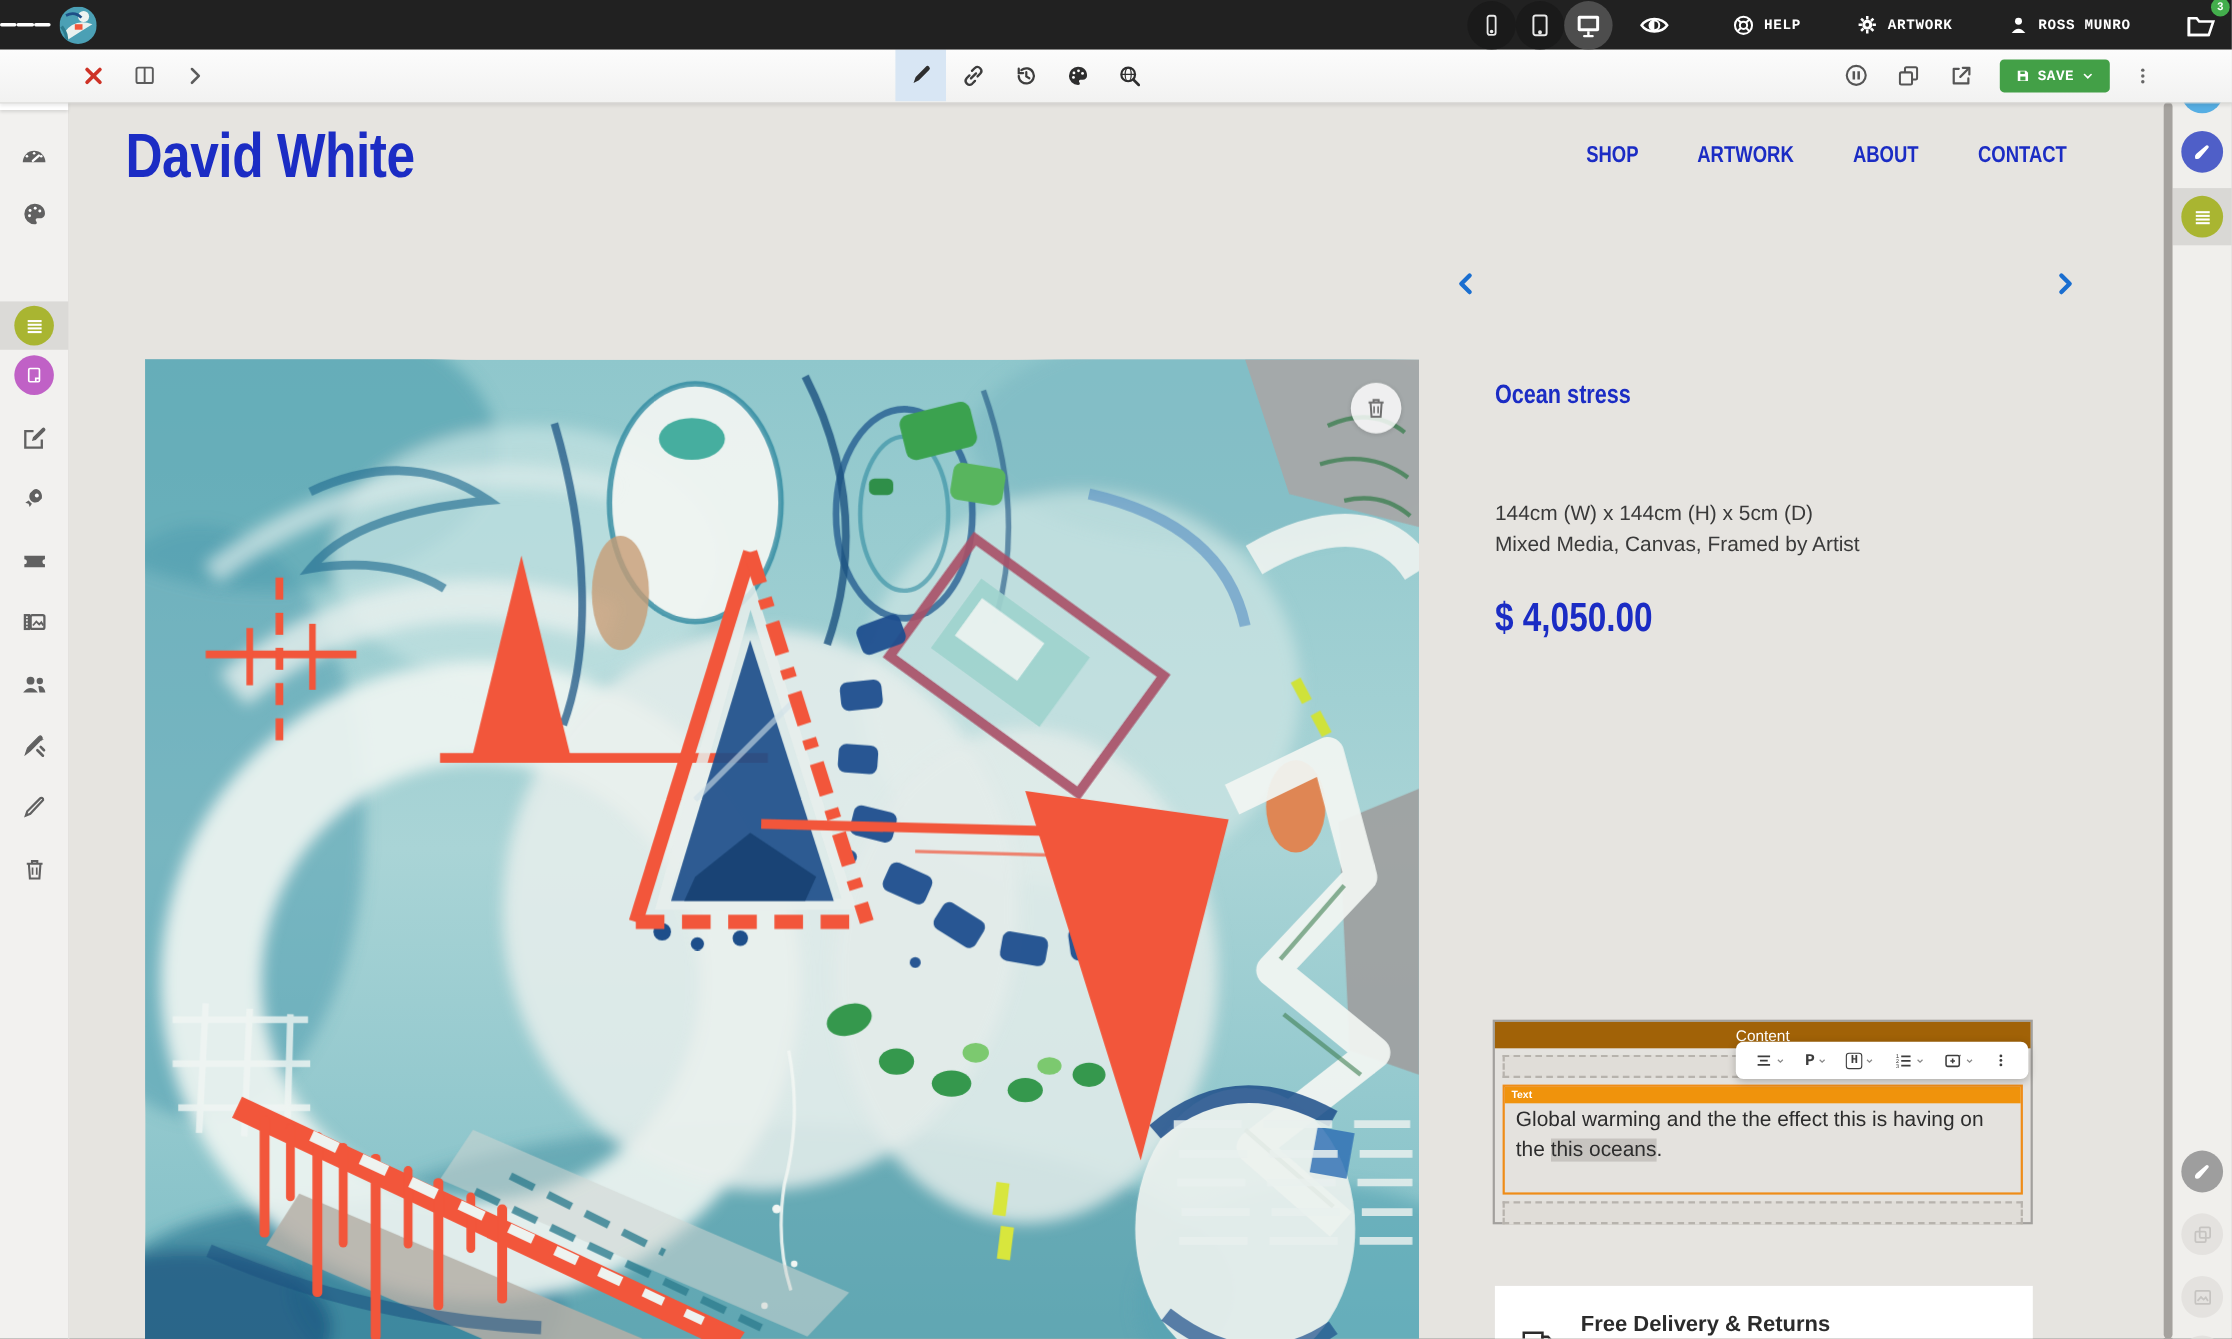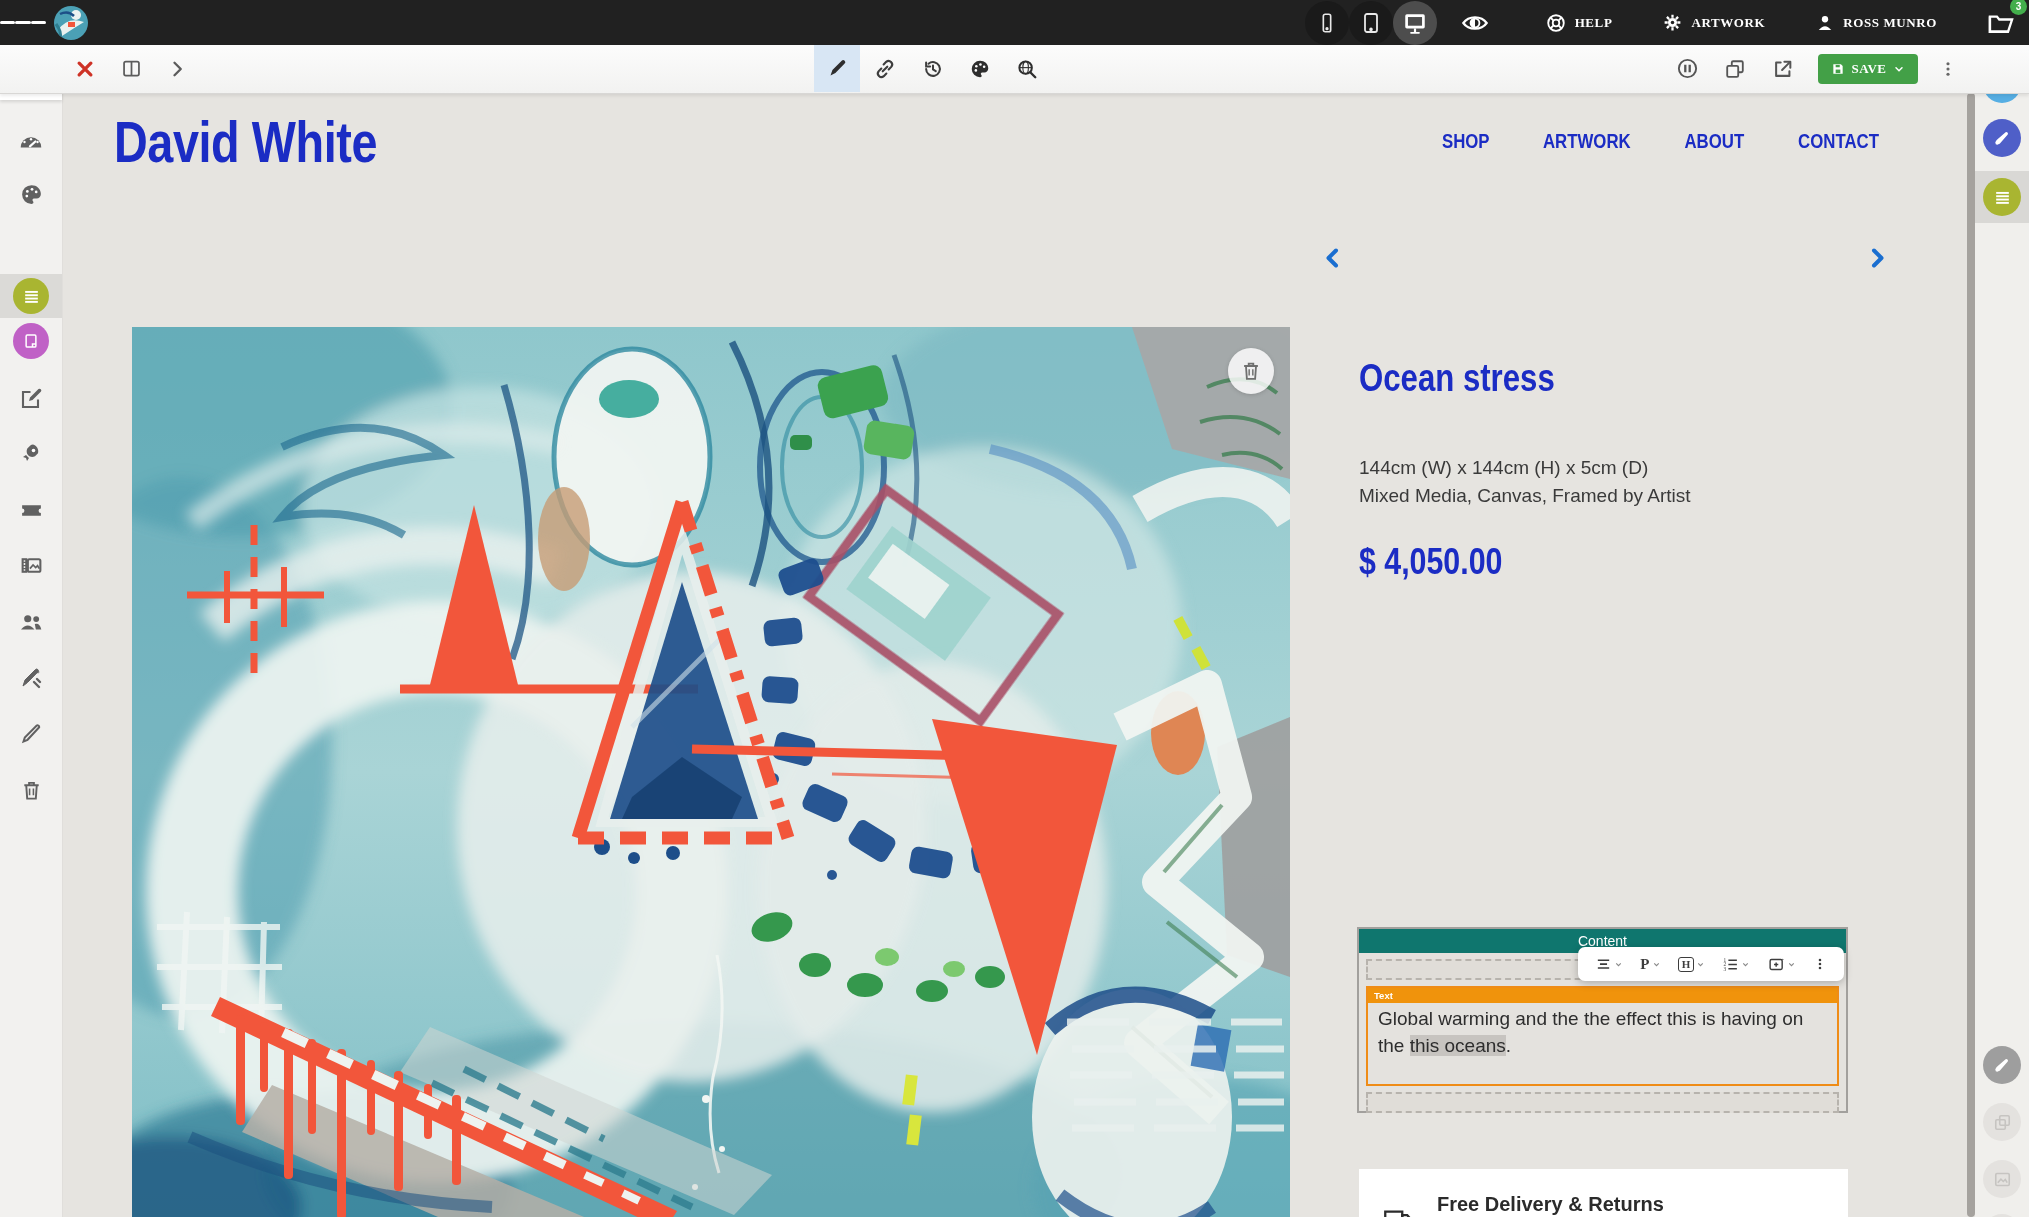--- a/index.html
+++ b/index.html
@@ -1,18 +1,18 @@
 <!DOCTYPE html>
 <html><head>
 <meta charset="utf-8">
 <style>
   html,body{margin:0;padding:0;background:#555;}
   #app{position:relative;width:2029px;height:1217px;overflow:hidden;
        font-family:"Liberation Sans","DejaVu Sans",sans-serif;background:#e6e4e0;}
-  button{font-family:Liberation Serif, serif;}
+  button{font-family:Liberation Mono, monospace;}
   .ibtn{display:flex;align-items:center;justify-content:center;background:none;border:none;padding:0;cursor:pointer;}
 
   
   .topbar{position:absolute;left:0;top:0;width:2029px;height:45px;background:#212121;display:flex;align-items:center;z-index:40;}
   .hamburger{width:46px;height:45px;}
   .hamburger span{display:block;width:22px;height:3px;background:#fff;border-radius:2px;margin:2.2px 0;}
   .avatar{width:34px;height:34px;border-radius:50%;overflow:hidden;margin-left:8px;flex:0 0 auto;}
   .tb-right{margin-left:auto;display:flex;align-items:center;color:#fff;padding-right:10px;}
   .devbtn{width:44px;height:44px;border-radius:50%;}
   .devbtn.dim{background:#1a1a1a;}
@@ -46,30 +46,30 @@
   
   .canvas{position:absolute;left:62px;top:93px;width:1905px;height:1124px;background:#e6e4e0;overflow:hidden;}
   .cond{display:inline-block;transform:scaleX(.82);transform-origin:left center;}
   .site-title{position:absolute;left:52px;top:16px;font-size:57px;font-weight:bold;color:#1b2cc4;letter-spacing:-.5px;cursor:pointer;}
   .site-nav{position:absolute;right:78px;top:36px;display:flex;gap:36px;}
   .site-nav a{color:#1b2cc4;font-size:21px;font-weight:bold;text-decoration:none;display:inline-block;transform:scaleX(.8);cursor:pointer;}
   .arrow{position:absolute;top:150px;width:30px;height:30px;color:#1a6ed0;}
   .artwork{position:absolute;left:70px;top:234px;width:1158px;height:890px;cursor:pointer;}
   .trash-btn{position:absolute;left:1166px;top:255px;width:46px;height:46px;border-radius:50%;
              background:rgba(255,255,255,.82);box-shadow:0 1px 4px rgba(0,0,0,.15);color:#6f6f6f;}
-  .prod-title{position:absolute;left:1297px;top:232px;font-size:38px;font-weight:bold;color:#1b2cc4;}
+  .prod-title{position:absolute;left:1297px;top:232px;font-size:24px;font-weight:bold;color:#1b2cc4;}
   .prod-line{position:absolute;left:1297px;font-size:19px;color:#3a3a3a;}
   .prod-price{position:absolute;left:1297px;top:448px;font-size:37px;font-weight:bold;color:#1b2cc4;}
   .addlink{position:absolute;left:1330px;top:534px;width:422px;height:125px;background:#eaf6ea;border:1px solid #bcdebd;border-radius:14px;
            display:flex;flex-direction:column;align-items:center;justify-content:center;gap:9px;cursor:pointer;}
   .addlink span{color:#4caf50;font-size:15px;}
   .enquiry{position:absolute;left:1297px;top:707px;width:487px;height:46px;background:#1b2cc8;border:none;border-radius:23px;
            color:#fff;font-size:17px;cursor:pointer;}
   .content-block{position:absolute;left:1295px;top:834px;width:491px;height:186px;border:2px solid #a2a09d;background:#e4e2de;box-sizing:border-box;}
-  .content-head{height:24px;background:#0f766e;color:#fff;font-size:14px;display:flex;align-items:center;justify-content:center;}
+  .content-head{height:24px;background:#a16207;color:#fff;font-size:14px;display:flex;align-items:center;justify-content:center;}
   .ph-dashed{margin:6px 7px;height:21px;border:2px dashed #b7b3ad;background:#e0ddd8;box-sizing:border-box;cursor:pointer;}
   .text-module{margin:4px 7px;border:2px solid #ef8c17;box-sizing:border-box;cursor:text;}
   .text-tag{height:15px;background:#f0930c;color:#fff;font-size:9.5px;font-weight:bold;display:flex;align-items:center;padding-left:6px;}
   .text-body{padding:3px 10px 24px 10px;font-size:19px;color:#2d2d2d;line-height:1.42;}
   .text-body .sel{background:#c7c4c0;}
   .fmt-bar{position:absolute;left:1516px;top:854px;width:266px;height:34px;background:#fff;border-radius:7px;
            box-shadow:0 2px 8px rgba(0,0,0,.25);display:flex;align-items:center;justify-content:space-evenly;z-index:5;}
   .fmt-btn{display:flex;align-items:center;gap:2px;color:#3d3d3d;background:none;border:none;cursor:pointer;font-size:15px;padding:0;}
   .delivery{position:absolute;left:1297px;top:1076px;width:489px;height:60px;background:#fff;}
   .delivery .dt{position:absolute;left:78px;top:24px;font-size:20px;font-weight:bold;color:#2b2b2b;}

